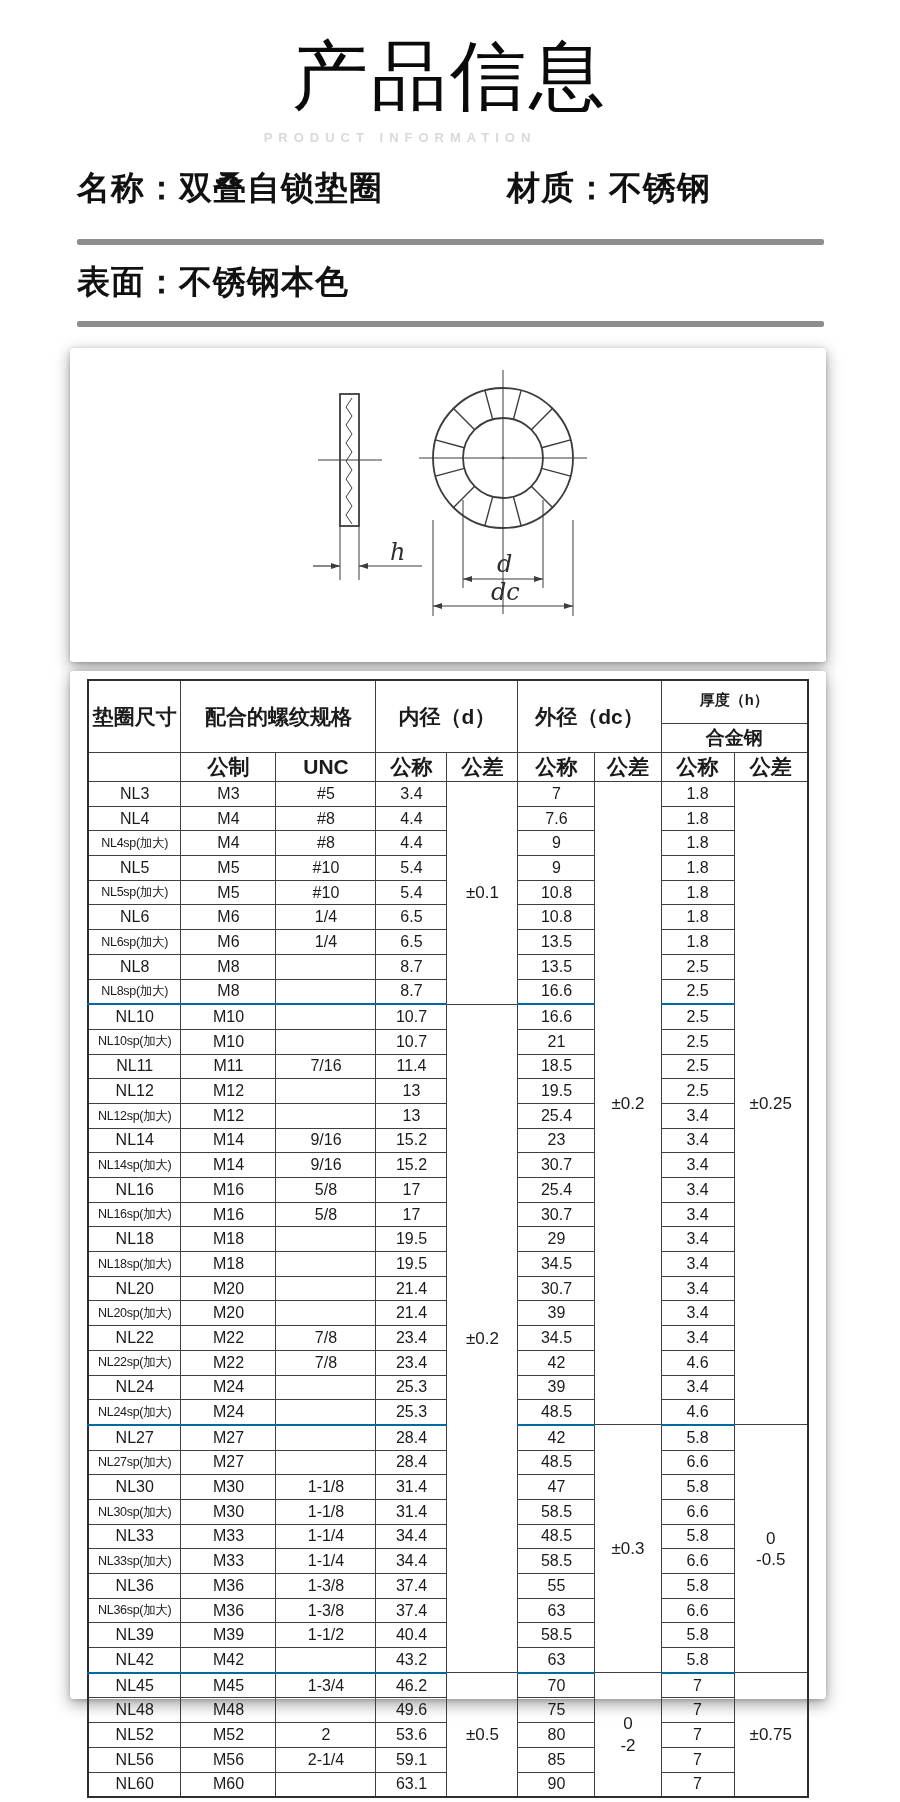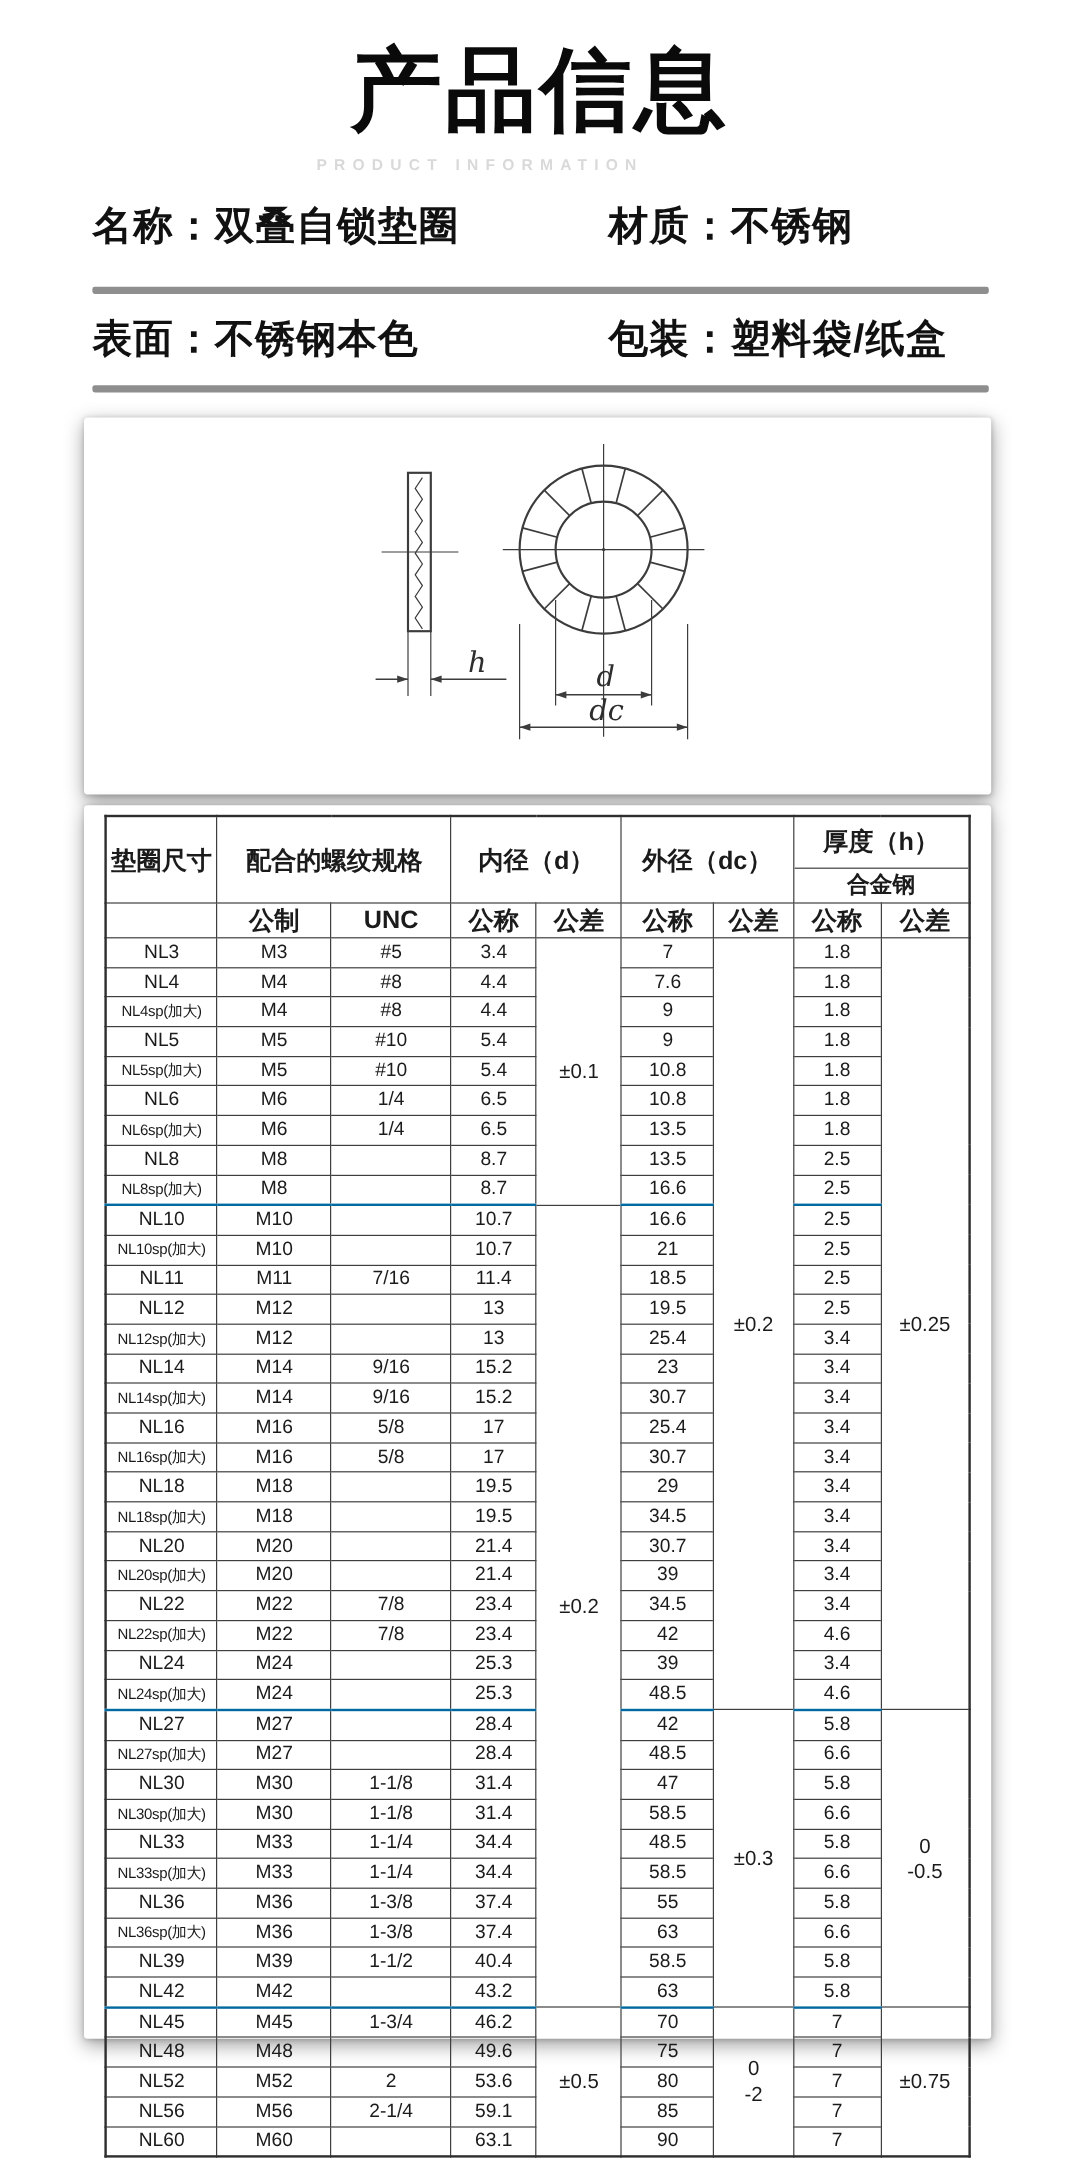--- a/index.html
+++ b/index.html
@@ -5,21 +5,21 @@
   html,body{margin:0;padding:0;}
   body{
     width:900px;height:1802px;position:relative;background:#ffffff;
     font-family:"Liberation Sans","DejaVu Sans",sans-serif;color:#141414;
     overflow:hidden;
   }
   .abs{position:absolute;}
   
   .page-title{
     top:34px;left:0;width:900px;text-align:center;
-    font-size:76px;font-weight:700;letter-spacing:3px;color:#0a0a0a;line-height:1.1;
+    font-size:76px;font-weight:400;letter-spacing:3px;color:#0a0a0a;line-height:1.1;
   }
   .page-subtitle{
     top:130px;left:0;width:800px;text-align:center;
     font-size:13px;font-weight:bold;letter-spacing:6px;color:#d9d9d9;
   }
   
   .info-row{left:77px;width:748px;display:flex;font-size:33px;font-weight:700;
     color:#111;letter-spacing:1px;line-height:40px;}
   .info-row .pair-left{width:430px;flex:none;}
   .info-row1{top:168px;}
@@ -39,21 +39,21 @@
   
   table.spec{border-collapse:collapse;table-layout:fixed;width:720px;
     margin:8px auto 0 auto;border:2px solid #2e2e2e;}
   table.spec th,table.spec td{
     border:1px solid #3f3f3f;padding:0;text-align:center;vertical-align:middle;
     overflow:hidden;white-space:nowrap;color:#1b1b1b;
   }
   thead tr.h1 th{height:71px;font-size:21px;font-weight:bold;}
   thead tr.h2 th{height:24px;font-size:21px;font-weight:bold;}
   th.thick-th{padding:0;}
-  .thick-top{height:42px;line-height:42px;border-bottom:1px solid #3f3f3f;font-size:21px;}
+  .thick-top{height:42px;line-height:42px;border-bottom:1px solid #3f3f3f;font-size:15px;font-family:Liberation Mono, monospace;}
   .thick-bottom{height:28px;line-height:28px;font-size:19px;}
   tbody td{height:23.7px;font-size:16px;line-height:1;}
   tbody td.col-size{font-size:16px;}
   tbody td.small{font-size:12.5px;letter-spacing:-0.3px;}
   tbody td.tol{font-size:17px;white-space:pre-line;line-height:1.25;margin-top:40px;}
   tr.group-end td{border-bottom:2px solid #0369a1;}
 </style>
 </head>
 <body>
 
@@ -64,21 +64,20 @@
 
   <div class="abs info-row info-row1">
     <div class="pair-left"><span>名称：</span><span>双叠自锁垫圈</span></div>
     <div class="pair-right"><span>材质：</span><span>不锈钢</span></div>
   </div>
 
   <div class="abs divider divider1"></div>
 
   <div class="abs info-row info-row2">
     <div class="pair-left"><span>表面：</span><span>不锈钢本色</span></div>
-    <div class="pair-right"><span>包装：</span><span>塑料袋/纸盒</span></div>
   </div>
 
   <div class="abs divider divider2"></div>
 
   <div class="abs panel diagram-panel">
     <svg width="756" height="314" viewBox="0 0 756 314">
       <g stroke="#3c3c3c" fill="none">
 
         <rect x="270" y="46" width="19" height="132" stroke-width="1.8"></rect>
         <path d="M282 50 L276 59 L282 68 L276 77 L282 86 L276 95 L282 104 L276 113 L282 122 L276 131 L282 140 L276 149 L282 158 L276 167 L282 176" stroke-width="1"></path>

